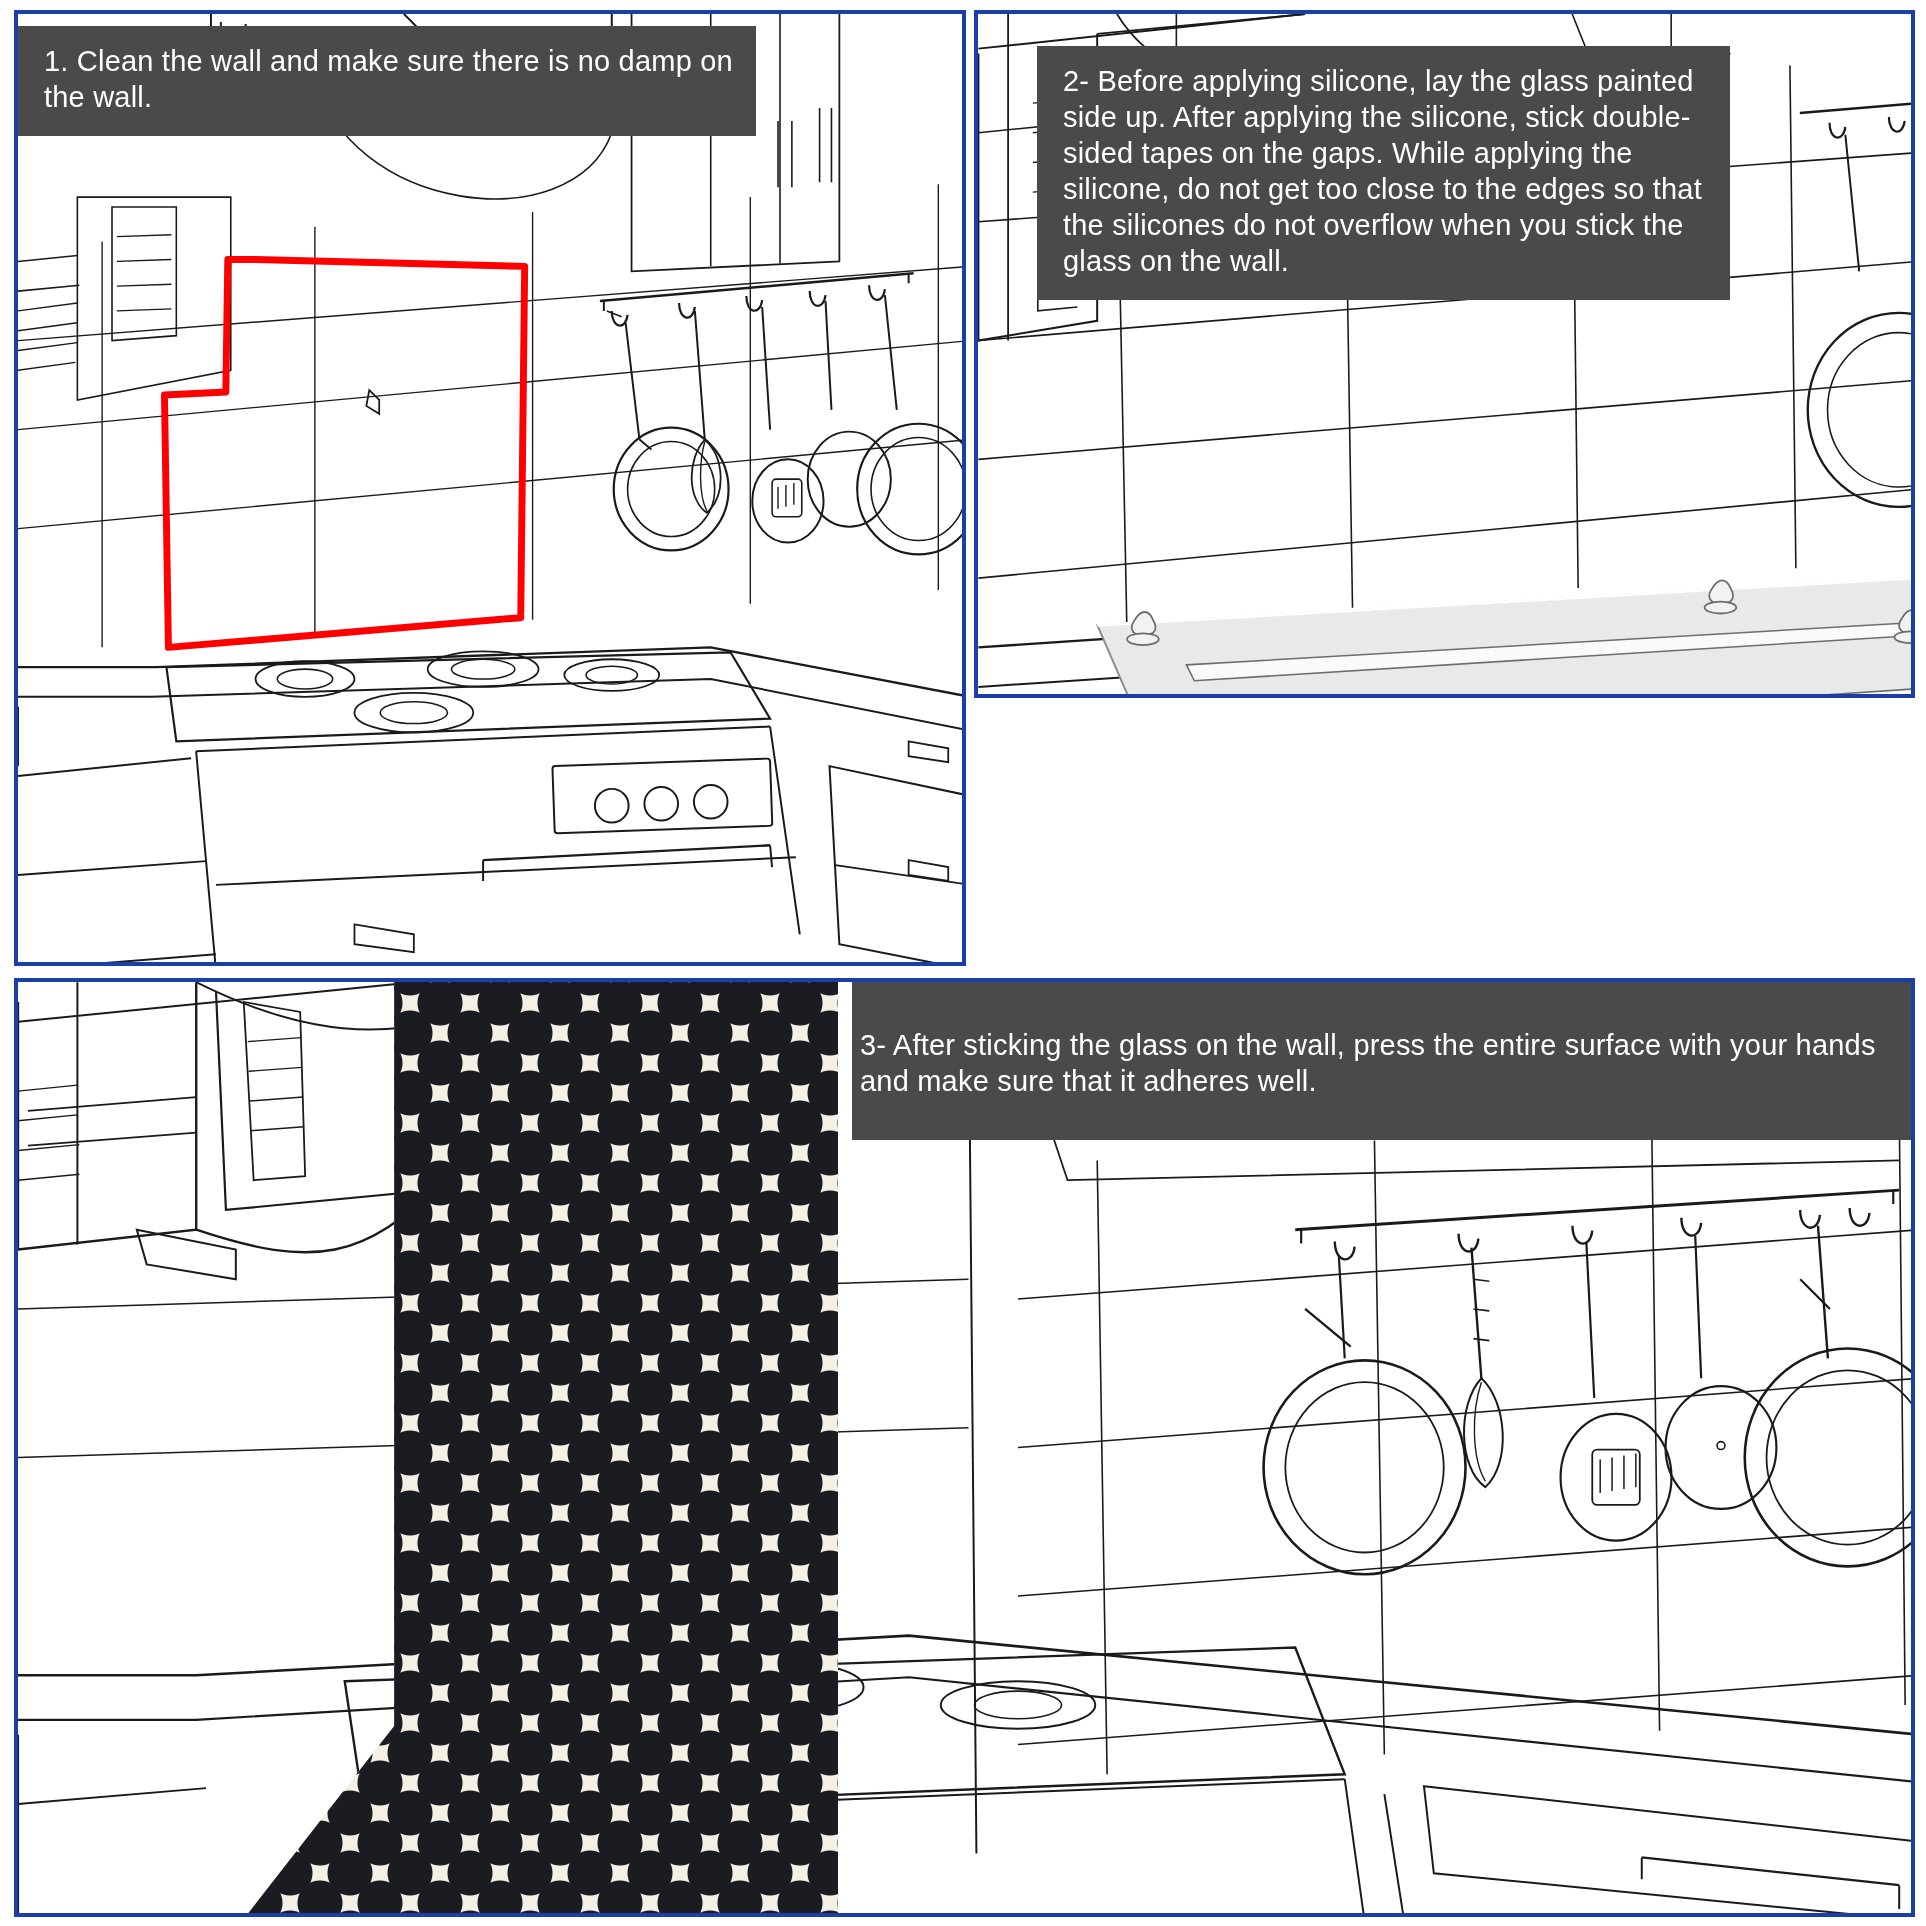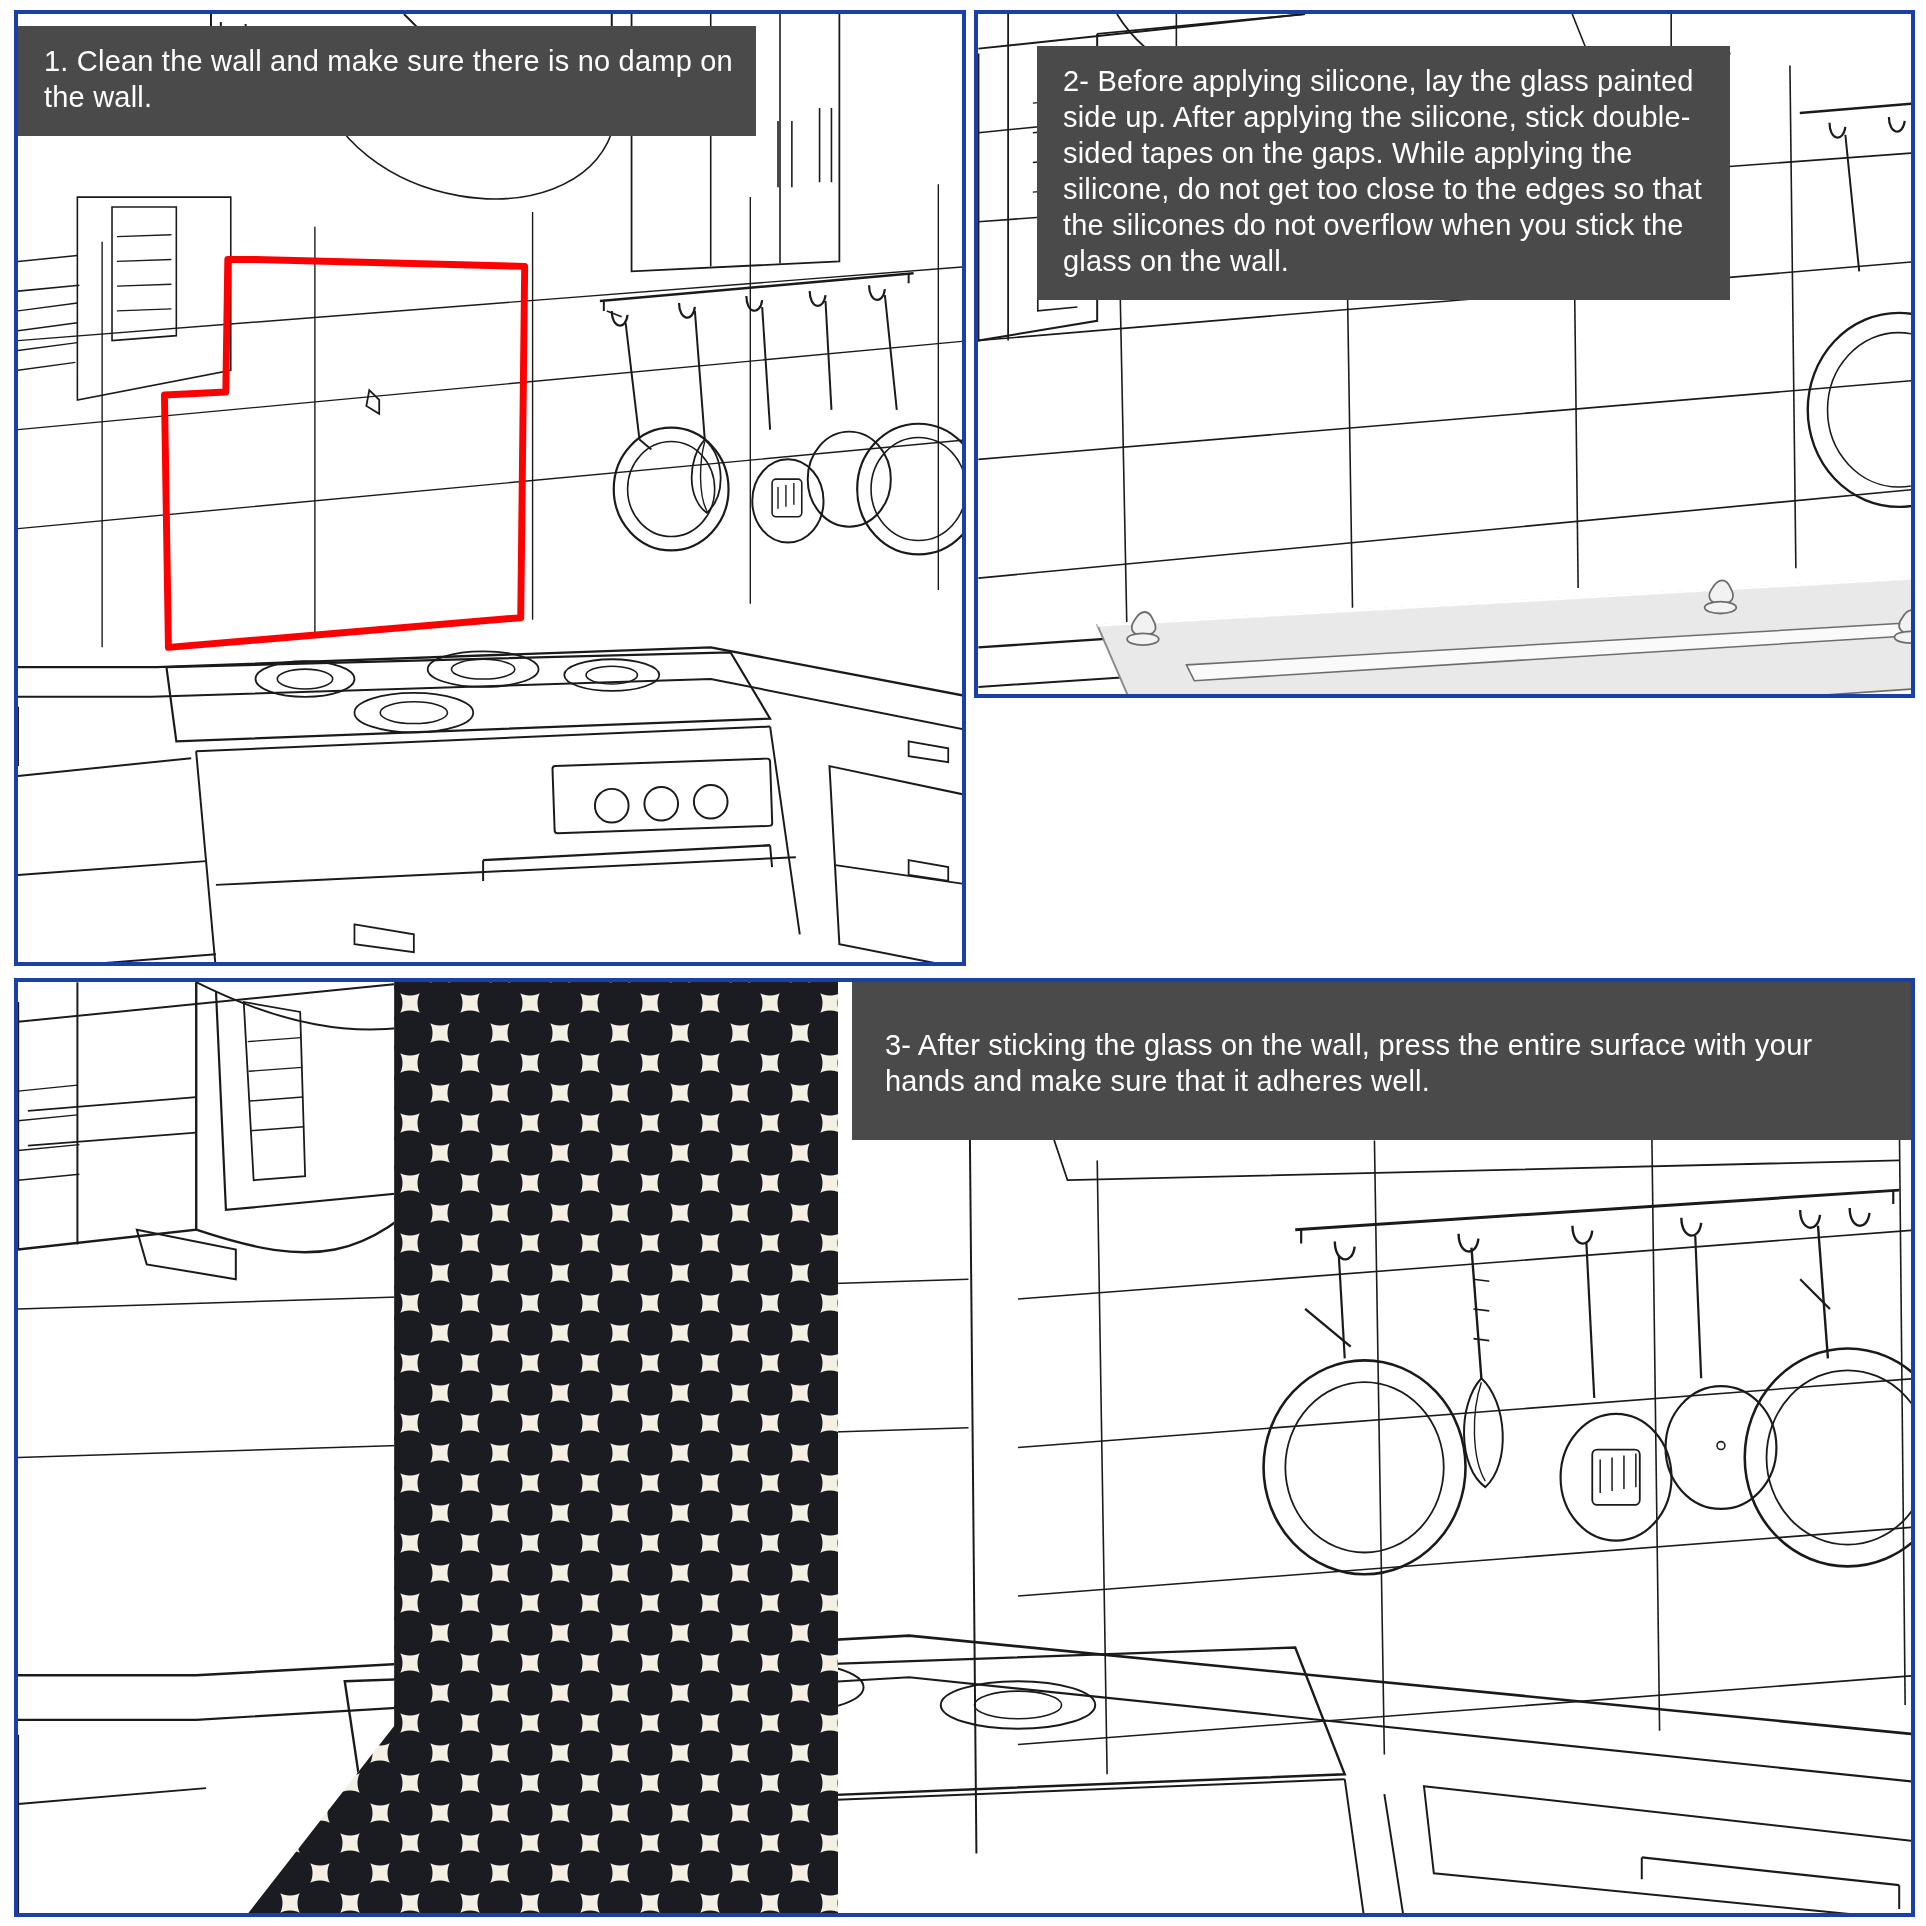--- a/index.html
+++ b/index.html
@@ -336,18 +336,18 @@
           <path d="M1640 884 L1900 912" stroke-width="2.2"></path>
           <path d="M1640 884 L1640 906 M1900 912 L1900 936" stroke-width="2"></path>
           <path d="M1380 820 L1400 948" stroke-width="2"></path>
         </svg>
       </div>
 
       <div id="pattern" style="left:212px;top:-129px;width:608px;height:1505px;clip-path:polygon(0 100%, 0 72%, 27% 58%, 27% 0, 100% 0, 100% 94%, 0 100%);">
         <div class="pattern-inner"></div>
       </div>
 
-      <div class="caption" style="left:834px;top:-2px;width:1067px;padding:48px 26px 40px 33px;">3- After sticking the glass on the wall, press the entire surface with your hands and make sure that it adheres well.</div>
+      <div class="caption" style="left:834px;top:-2px;width:1067px;padding:48px 26px 40px 8px;">3- After sticking the glass on the wall, press the entire surface with your hands and make sure that it adheres well.</div>
     </div>
   </div>
 
 </div>
 
 
 </body></html>

